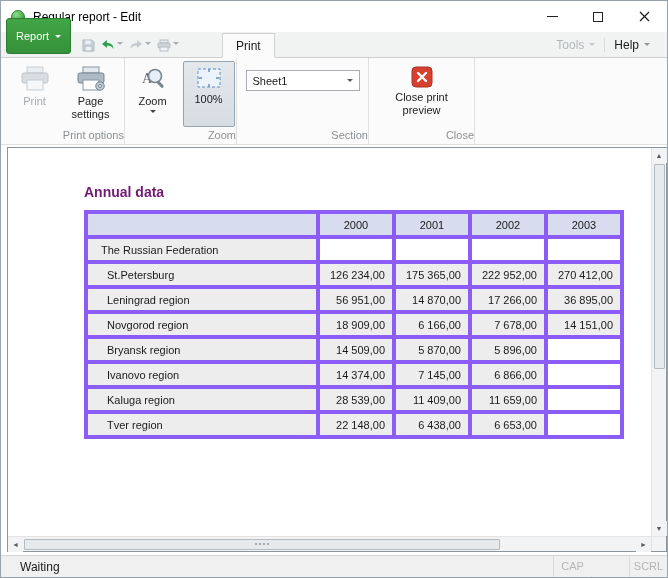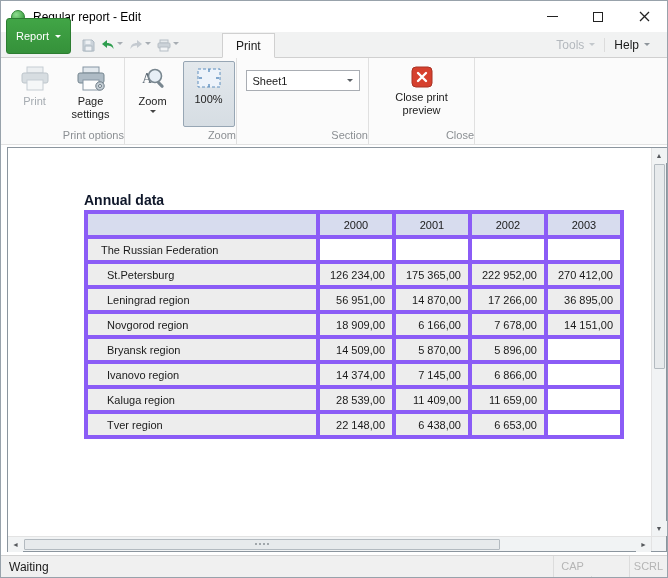--- a/index.html
+++ b/index.html
@@ -53,21 +53,21 @@
   .combo { width: 114px; height: 21px; margin: 9px auto 0; background: #fff; border: 1px solid #a9adb3;
            display: flex; align-items: center; }
   .combo-text { flex: 1; padding-left: 6px; font-size: 11px; }
   .combo-arrow { width: 17px; display: flex; align-items: center; justify-content: center; }
   .caret-d { width: 0; height: 0; border: 3.5px solid transparent; border-top-color: #5a5f64; margin-top: 3px; }
 
   
   .main { flex: 1; margin: 2px 0 3px 6px; border: 1px solid #8b959e; display: flex; flex-direction: column; background: #fff; min-height: 0; }
   .content-row { flex: 1; display: flex; min-height: 0; }
   .page-view { flex: 1; position: relative; background: #fff; overflow: hidden; }
-  .report-title { position: absolute; left: 76px; top: 36px; font-size: 14px; font-weight: bold; color: #0f172a; margin-top: 8px; }
+  .report-title { position: absolute; left: 76px; top: 36px; font-size: 14px; font-weight: bold; color: #701a75; }
   .report-table { position: absolute; left: 76px; top: 62px; border-collapse: collapse; font-size: 11px; }
   .report-table th, .report-table td { border: 4px solid #8b5cf6; height: 25px; }
   .report-table th { background: var(--header-blue, #d7dcee); font-weight: normal; text-align: center; width: 76px; }
   .report-table th.c0 { width: 232px; }
   .report-table td.label-cell { background: var(--row-gray, #ededed); text-align: left; padding-left: 13px; width: 232px; }
   .report-table td.label-cell.indent { padding-left: 19px; }
   .report-table td.value-cell { background: var(--row-gray, #ededed); text-align: right; padding-right: 7px; width: 76px; }
   .report-table td.value-cell.empty { background: #fff; }
 
   
@@ -79,21 +79,21 @@
   .hscroll-row { height: 15px; flex: 0 0 auto; display: flex; border-top: 1px solid #e3e3e3; }
   .hscroll { flex: 1; background: #f1f3f4; display: flex; align-items: center; }
   .hthumb { width: 74%; height: 11px; margin-left: 1px; background: #e7eaec; border: 1px solid #b3bac0; border-radius: 1px;
             display: flex; align-items: center; justify-content: center; }
   .grip { display: flex; gap: 2px; }
   .grip i { width: 2px; height: 2px; background: #8a9096; border-radius: 50%; display: block; }
   .corner { width: 15px; background: #f1f3f4; border-left: 1px solid #e3e3e3; }
 
   
   .statusbar { height: 22px; flex: 0 0 auto; background: #f0f0f0; border-top: 1px solid #d4d4d4; display: flex; align-items: center; }
-  .status-text { padding-left: 8px; font-size: 12px; color: #1a1a1a; }
+  .status-text { padding-left: 19px; font-size: 12px; color: #1a1a1a; }
   .status-flags { margin-left: auto; display: flex; height: 100%; }
   .flag { width: 38px; text-align: center; font-size: 11px; color: #b5b5b5; border-left: 1px solid #dcdcdc; line-height: 21px; }
   .flag.active { color: #2b2b2b; margin-top: 20px; }
 </style>
 </head>
 <body>
 
 <div class="window">
 
   <div class="titlebar">

